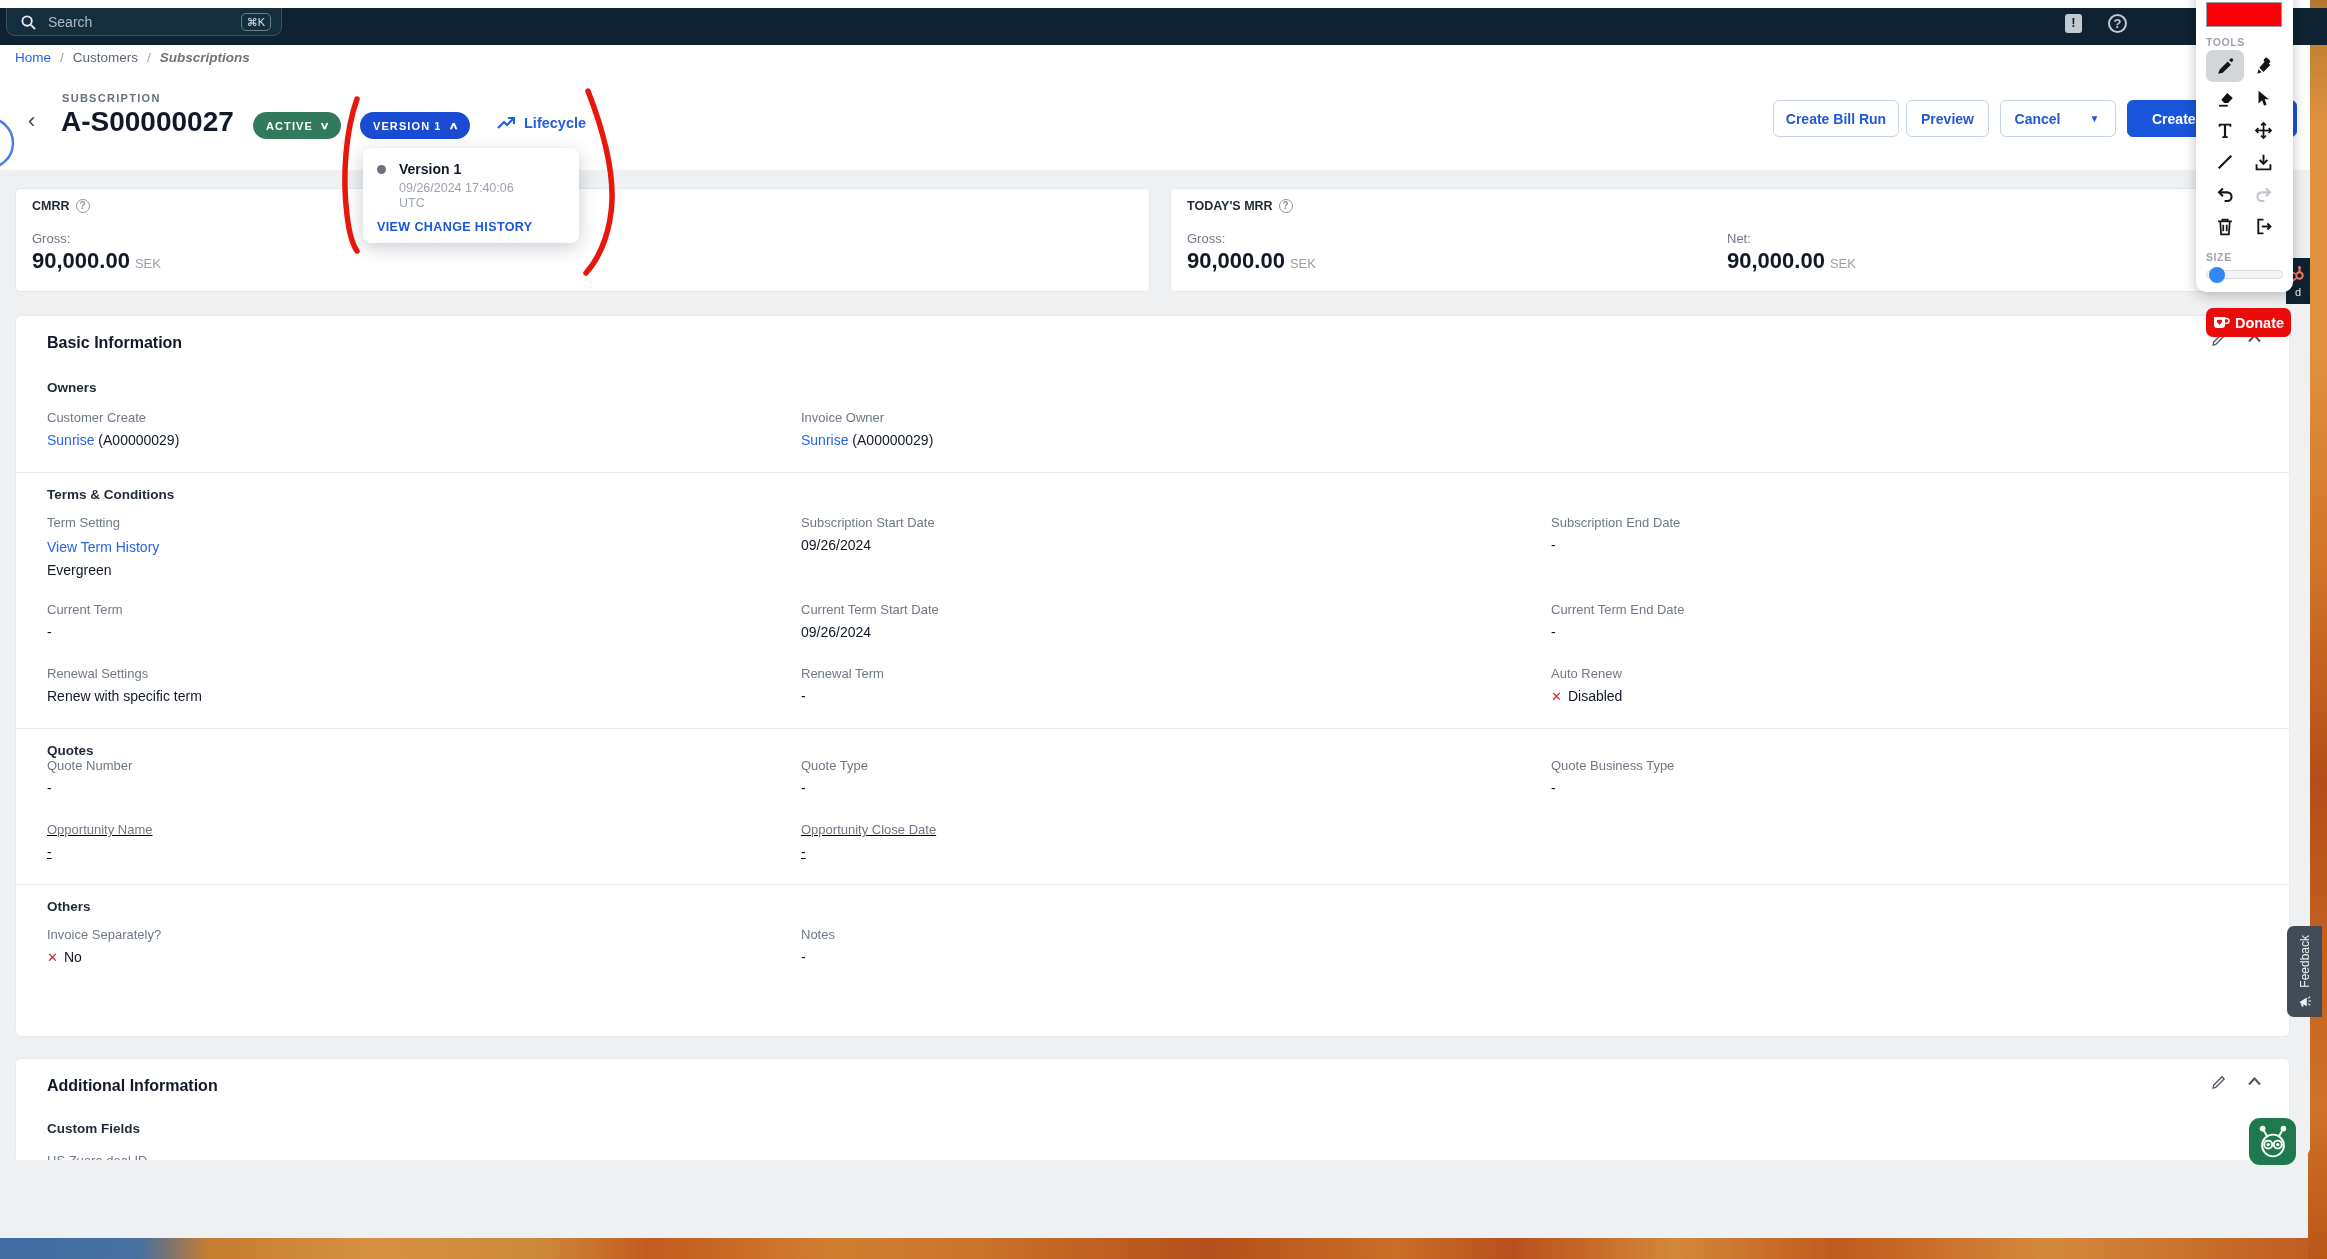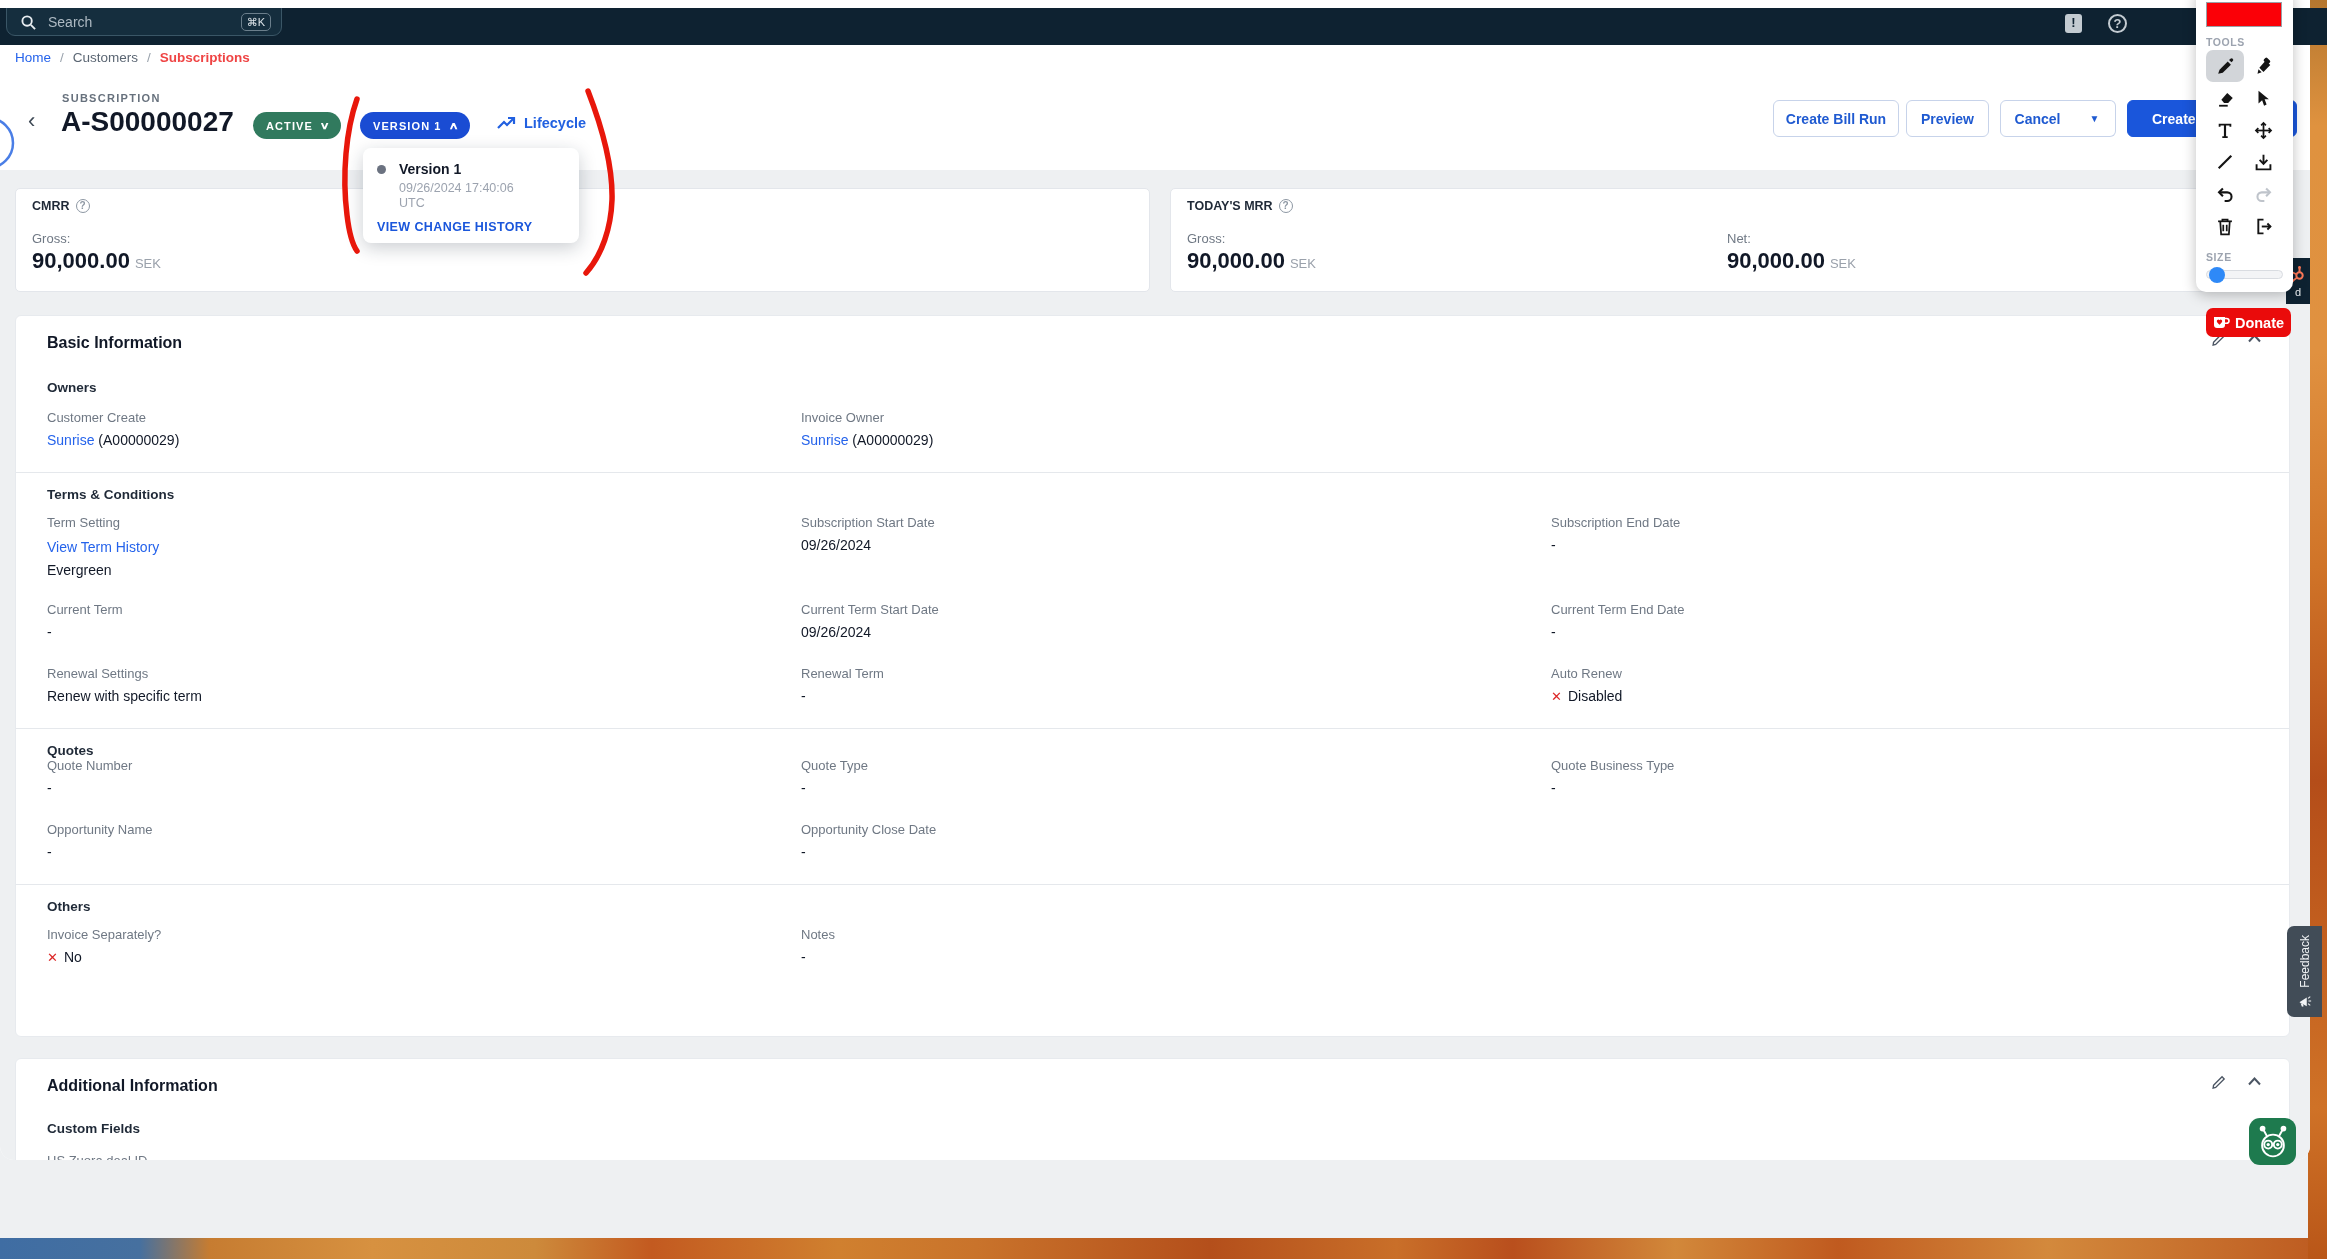--- a/index.html
+++ b/index.html
@@ -30,21 +30,21 @@
   .alert-icon { width:17px; height:19px; background:#c3cbd1; border-radius:3px; position:relative; }
   .alert-icon:after { content:"!"; position:absolute; left:0; right:0; top:1px; text-align:center; color:#0e2231; font-weight:bold; font-size:13px; }
   .help-icon { width:19px; height:19px; border:2px solid #c3cbd1; border-radius:50%; color:#c3cbd1;
     font-size:13px; font-weight:bold; text-align:center; line-height:15px; }
 
   
   .breadcrumb { position:absolute; left:15px; top:50px; display:flex; gap:9px; font-size:13.5px; z-index:2; }
   .crumb-link { color:#2563eb; }
   .crumb-sep { color:#9aa3ad; }
   .crumb-mid { color:#5b6673; }
-  .crumb-cur { color:#ef4444; font-weight:bold; }
+  .crumb-cur { color:#737373; font-weight:bold;font-style:italic; }
 
   
   .back-chevron { position:absolute; left:28px; top:108px; font-size:22px; color:#3f4a56; z-index:2; }
   .kicker { position:absolute; left:62px; top:92px; font-size:11px; font-weight:bold; letter-spacing:1.3px; color:#67717d; z-index:2; }
   .page-title { position:absolute; left:61px; top:106px; font-size:28px; font-weight:bold; color:#111827; z-index:2; }
   .pill { position:absolute; top:112px; height:27px; border-radius:14px; color:#fff; font-size:11px; font-weight:bold;
     letter-spacing:1.1px; display:flex; align-items:center; gap:8px; padding:0 13px; z-index:2; }
   .pill-active { left:253px; background:#317a5e; }
   .pill-version { left:360px; background:#1a4cd3; }
   .pill .chev { font-size:10px; letter-spacing:0; transform:scaleX(1.4); }
@@ -291,21 +291,21 @@
       </div>
       <div>
         <div class="flabel">Quote Type</div>
         <div class="fvalue">-</div>
       </div>
       <div>
         <div class="flabel">Quote Business Type</div>
         <div class="fvalue">-</div>
       </div>
     </div>
-    <div class="fgrid" style="margin-top:26px;">
+    <div class="fgrid" style="margin-top:26px;text-decoration:underline;">
       <div>
         <div class="flabel">Opportunity Name</div>
         <div class="fvalue">-</div>
       </div>
       <div>
         <div class="flabel">Opportunity Close Date</div>
         <div class="fvalue">-</div>
       </div>
       <div></div>
     </div>

